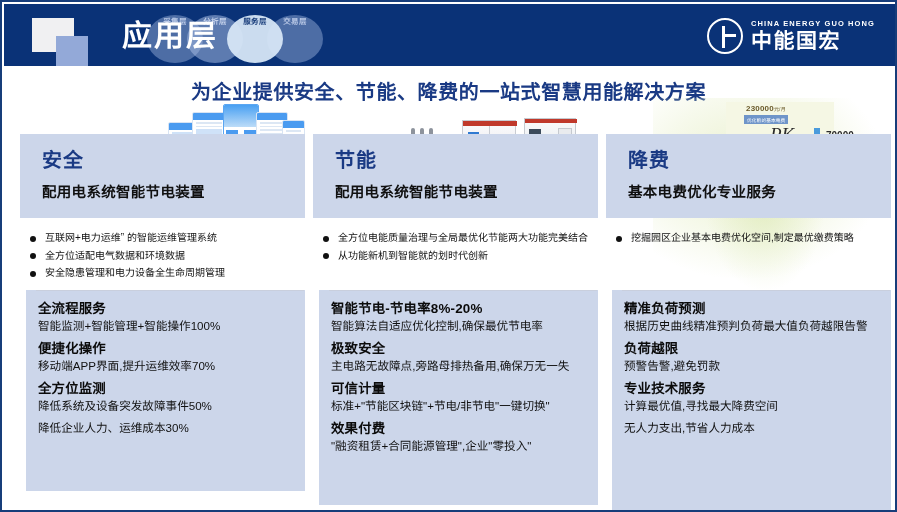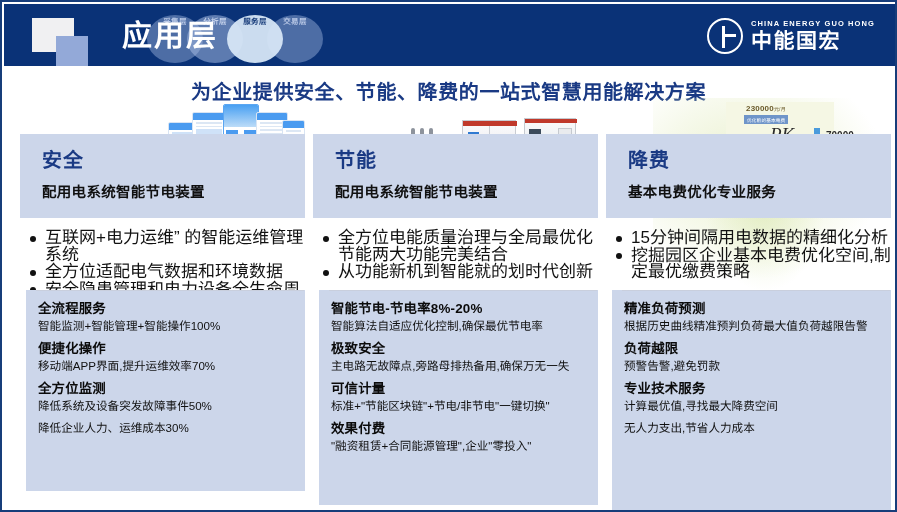--- a/index.html
+++ b/index.html
@@ -102,21 +102,21 @@
     position:absolute;left:22px;top:46px;
     font-size:14.5px;font-weight:bold;color:#101010;letter-spacing:.3px;
   }
 
   .col-bullets{
     position:absolute;left:4px;top:128px;width:281px;
     z-index:2;
   }
   .bullet{
     display:flex;align-items:flex-start;
-    font-size:17px;color:#111111;line-height:16.5px;margin-bottom:1px;
+    font-size:10px;color:#111111;line-height:16.5px;margin-bottom:1px;
   }
   .bullet .dot{
     flex:0 0 auto;width:6px;height:6px;border-radius:50%;
     background:#111111;margin:5.5px 9px 0 6px;
   }
   .bullet .btxt{flex:1 1 auto;}
 
   .col-sep{
     position:absolute;left:10px;top:0px;width:268px;height:1px;background:#c9cfdd;
   }
@@ -419,24 +419,20 @@
       </div>
 
       <div class="col-head">
         <div class="col-head-title">降费</div>
         <div class="col-head-sub">基本电费优化专业服务</div>
       </div>
 
       <div class="col-bullets">
         <div class="bullet">
           <span class="dot"></span>
-          <span class="btxt">15分钟间隔用电数据的精细化分析</span>
-        </div>
-        <div class="bullet">
-          <span class="dot"></span>
           <span class="btxt">挖掘园区企业基本电费优化空间,制定最优缴费策略</span>
         </div>
       </div>
 
       <div class="col-detail">
         <div class="col-sep"></div>
         <div class="item">
           <div class="item-title">精准负荷预测</div>
           <div class="item-desc">根据历史曲线精准预判负荷最大值负荷越限告警</div>
         </div>

